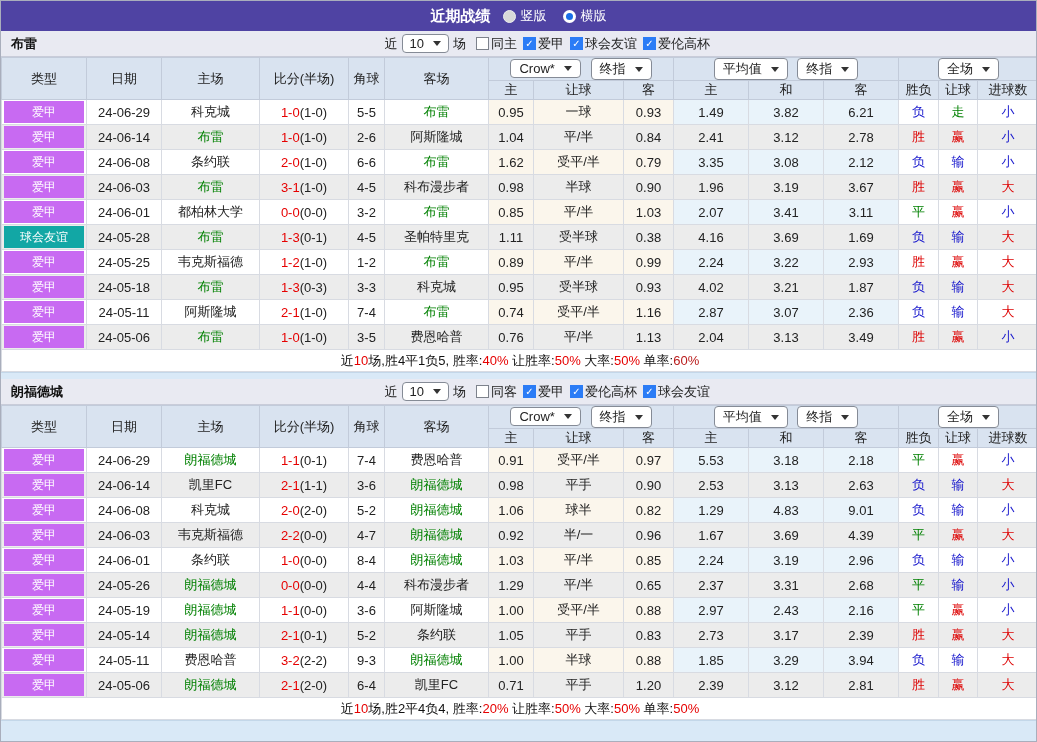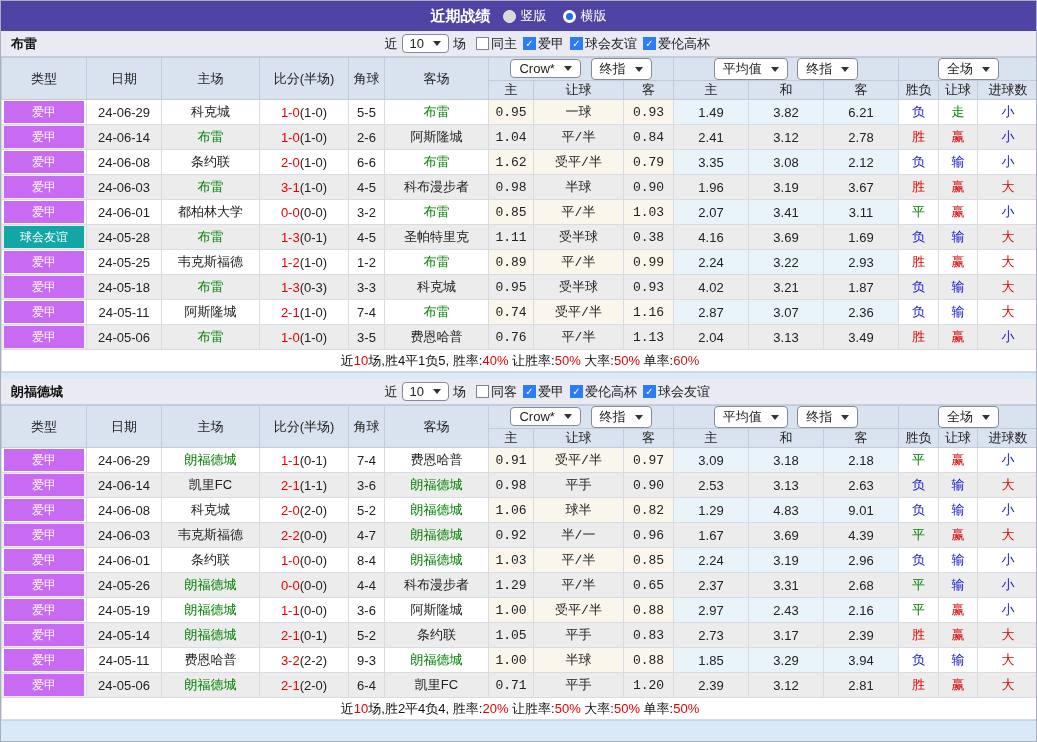--- a/index.html
+++ b/index.html
@@ -28,21 +28,21 @@
   .cbl { margin-left: 2px; }
 
   
   table { border-collapse: collapse; table-layout: fixed; width: 1037px; font-size: 13px; text-align: center; }
   thead th { background: #d9e3f0; border: 1px solid #c2cbda; font-weight: normal; color: #222; }
   thead tr.ddrow th { height: 22px; }
   thead tr.lblrow th { height: 19px; }
   .dd { display: inline-flex; align-items: center; gap: 9px; background: #fff; border: 1px solid #858b96; border-radius: 4px; padding: 1px 8px; font-size: 13px; margin: 0 3px; }
   tbody td { border: 1px solid #d8dbe2; height: 25px; color: #222; background: #fff; }
   tbody tr.even td { background: #ececec; }
-  tbody td.crow { background: #fbf6ec; font-family: Liberation Mono, monospace; }
+  tbody td.crow { background: #fbf6ec; }
   tbody td.avg  { background: #e9f3fa; }
   td.c-type { padding: 0; }
   .badge { margin: 1px 2px; height: 22px; line-height: 22px; color: #fff; font-size: 12px; }
   tr.summary td { height: 22px; background: #fff; font-size: 13px; color: #111; border: 1px solid #d8dbe2; }
 
   .strip { height: 7px; flex: 0 0 7px; background: #d9e9f7; border-top: 1px solid #c3d7e9; }
   .strip.last { flex: 1 1 auto; border-bottom: none; }
 </style>
 </head>
 <body>
@@ -446,21 +446,21 @@
             <div class="badge" style="background: rgb(200, 106, 242);">爱甲</div>
           </td>
           <td>24-06-29</td>
           <td><span style="color: rgb(0, 128, 0);">朗福德城</span></td>
           <td><span style="color: rgb(230, 0, 0);">1-1</span>(0-1)</td>
           <td>7-4</td>
           <td><span>费恩哈普</span></td>
           <td class="crow">0.91</td>
           <td class="crow">受平/半</td>
           <td class="crow">0.97</td>
-          <td class="avg">3.09</td>
+          <td class="avg">5.53</td>
           <td class="avg">3.18</td>
           <td class="avg">2.18</td>
           <td style="color: rgb(0, 128, 0);">平</td>
           <td style="color: rgb(221, 0, 0);">赢</td>
           <td style="color: rgb(21, 21, 204);">小</td>
         </tr>
         <tr class="even">
           <td class="c-type">
             <div class="badge" style="background: rgb(200, 106, 242);">爱甲</div>
           </td>

